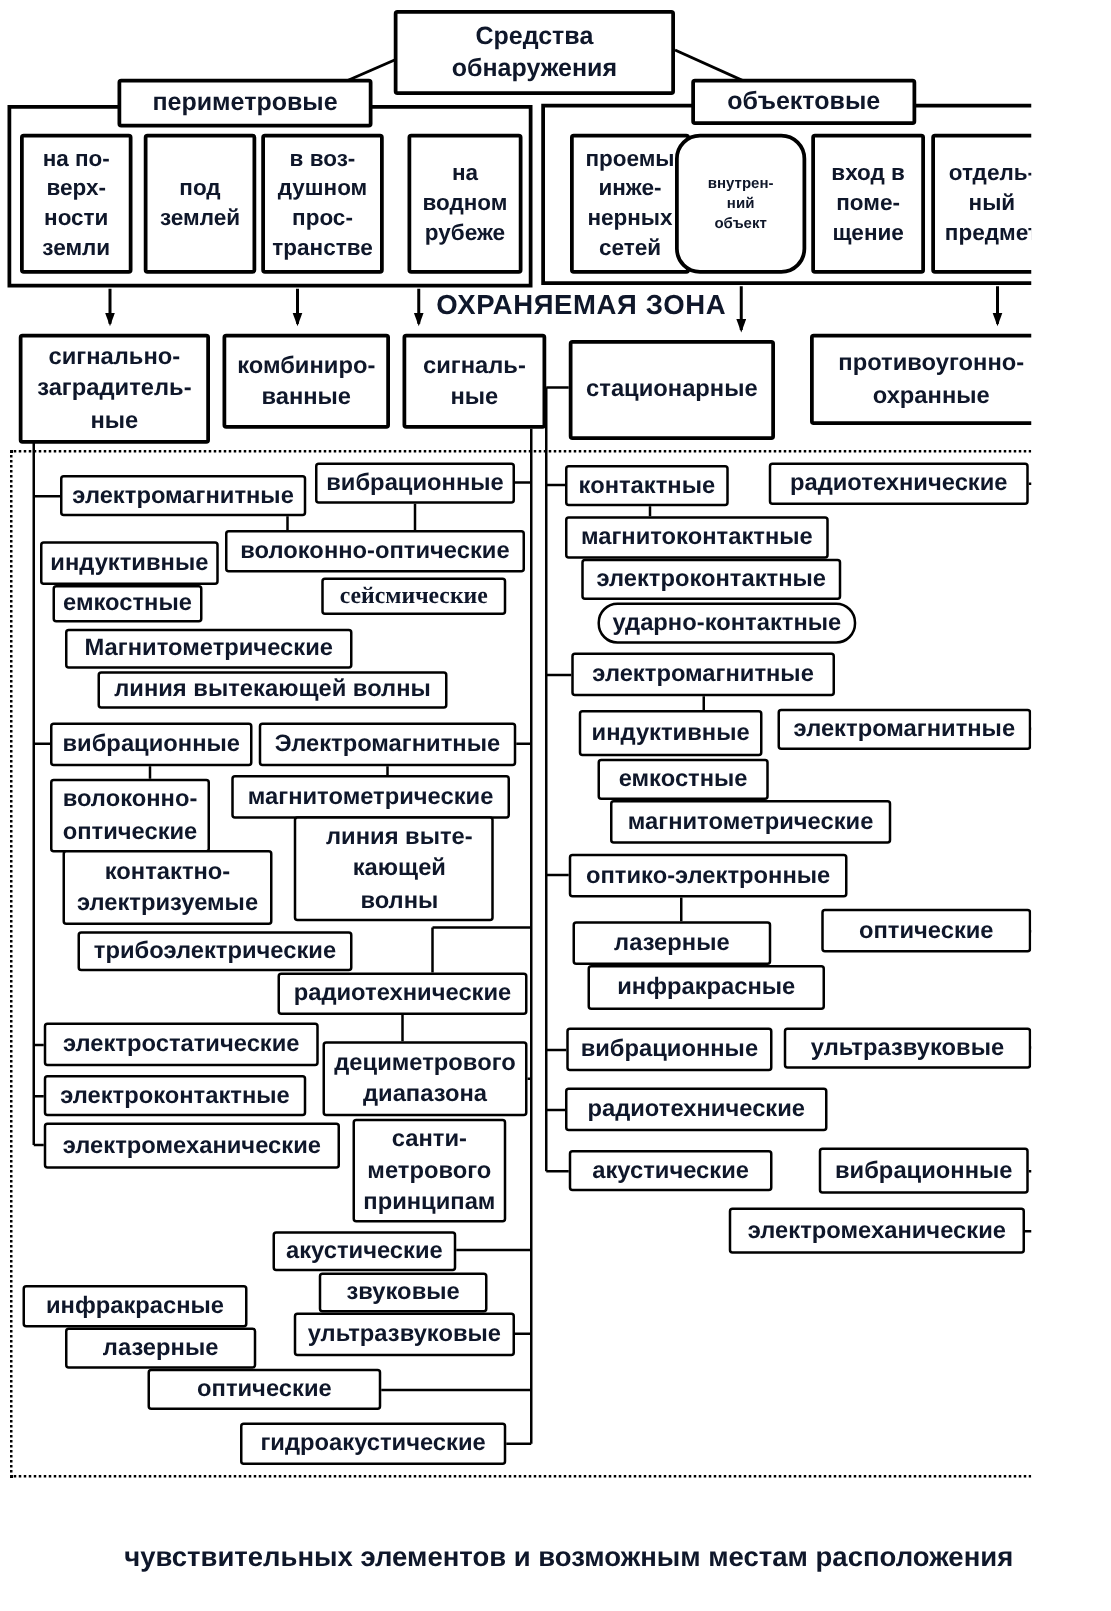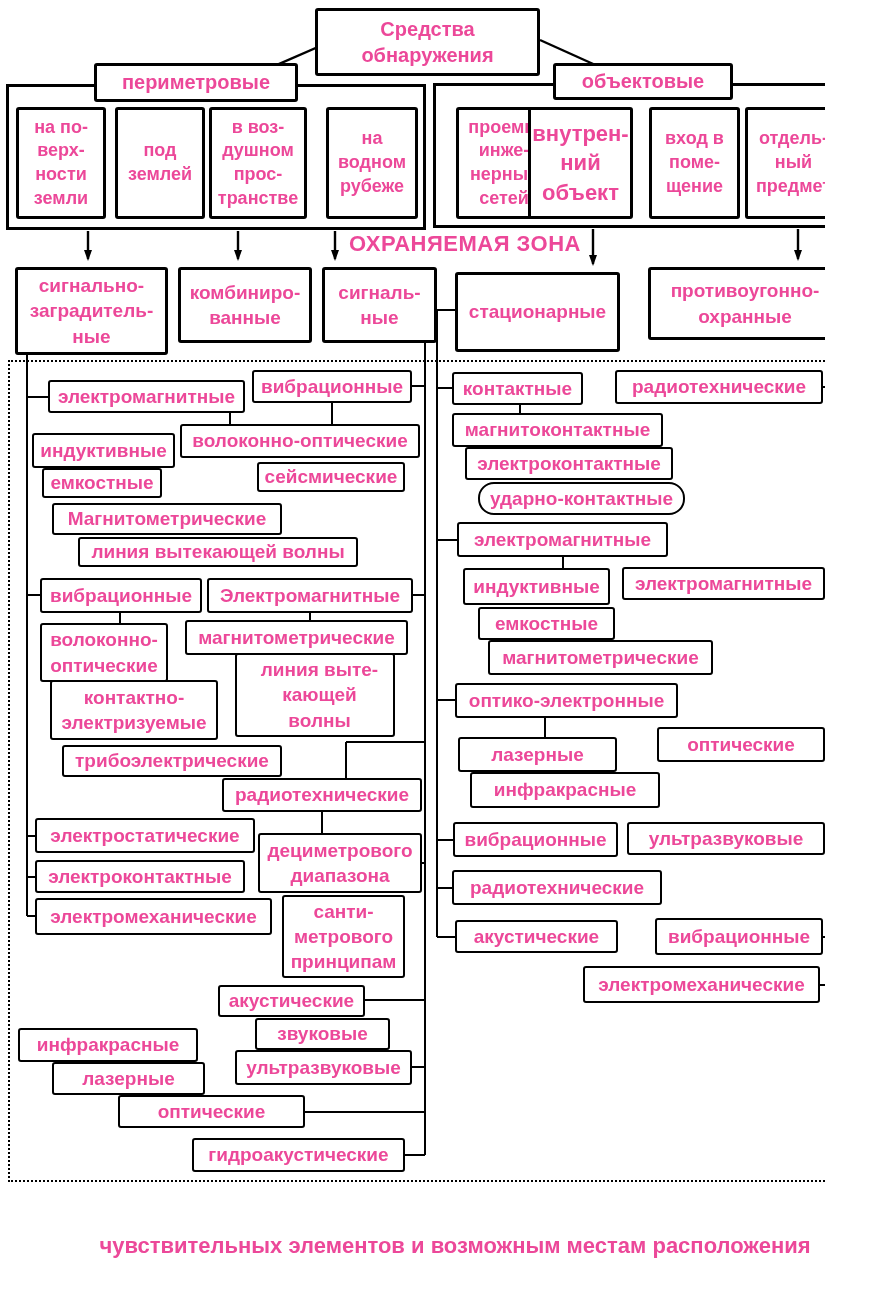--- a/index.html
+++ b/index.html
@@ -1,17 +1,17 @@
 <!DOCTYPE html>
 <html><head>
 <meta charset="utf-8">
 <style>
   html,body{margin:0;padding:0;background:#ffffff;}
   #page{position:relative;width:825px;height:1289px;background:#ffffff;
-        font-family:"Liberation Sans",sans-serif;color:#ec4899;overflow:hidden;}
+        font-family:"Liberation Sans",sans-serif;color:#0f172a;overflow:hidden;}
   #connectors{position:absolute;left:0;top:0;z-index:1;}
   #dotted-region{position:absolute;left:8px;top:360px;width:840px;height:822px;
         border:2px dotted #000;box-sizing:border-box;z-index:0;}
   .frame{position:absolute;border:3px solid #000;box-sizing:border-box;z-index:2;background:transparent;}
   #nodes .node{
     position:absolute;z-index:3;background:#ffffff;border:2px solid #000;border-radius:3px;
     box-sizing:border-box;display:flex;align-items:center;justify-content:center;
     text-align:center;font-size:19px;font-weight:bold;line-height:1.32;
     white-space:pre-line;padding:1px 3px;
   }
@@ -109,21 +109,21 @@
 душном
 прос-
 транстве</div>
       <div class="node" style="left: 326px; top: 107px; width: 92px; height: 112px; font-size: 18px; border-width: 3px;">на
 водном
 рубеже</div>
       <div class="node" style="left: 440px; top: 107px; width: 96px; height: 112px; font-size: 18px; border-width: 3px; margin-left: 16px;">проемы
 инже-
 нерных
 сетей</div>
-      <div class="node" style="left: 528px; top: 107px; width: 105px; height: 112px; font-size: 22px; border-width: 3px;">внутрен-
+      <div class="node" style="left: 540px; top: 107px; width: 105px; height: 112px; font-size: 12px; border-width: 3px; border-radius: 20px;">внутрен-
 ний
 объект</div>
       <div class="node" style="left: 649px; top: 107px; width: 91px; height: 112px; font-size: 18px; border-width: 3px;">вход в
 поме-
 щение</div>
       <div class="node" style="left: 745px; top: 107px; width: 97px; height: 112px; font-size: 18px; border-width: 3px;">отдель-
 ный
 предмет</div>
       <div class="node" style="left: 15px; top: 267px; width: 153px; height: 88px; border-width: 3px;">сигнально-
 заградитель-
@@ -133,21 +133,21 @@
       <div class="node" style="left: 322px; top: 267px; width: 115px; height: 76px; border-width: 3px;">сигналь-
 ные</div>
       <div class="node" style="left: 455px; top: 272px; width: 165px; height: 80px; border-width: 3px;">стационарные</div>
       <div class="node" style="left: 648px; top: 267px; width: 194px; height: 73px; border-width: 3px;">противоугонно-
 охранные</div>
       <div class="node" style="left: 48px; top: 380px; width: 197px; height: 33px;">электромагнитные</div>
       <div class="node" style="left: 252px; top: 370px; width: 160px; height: 33px;">вибрационные</div>
       <div class="node" style="left: 32px; top: 433px; width: 143px; height: 35px;">индуктивные</div>
       <div class="node" style="left: 180px; top: 424px; width: 240px; height: 34px;">волоконно-оптические</div>
       <div class="node" style="left: 42px; top: 468px; width: 120px; height: 30px;">емкостные</div>
-      <div class="node" style="left: 257px; top: 462px; width: 148px; height: 30px;">сейсмические</div>
+      <div class="node" style="left: 257px; top: 462px; width: 148px; height: 30px; font-family: Liberation Serif, serif;">сейсмические</div>
       <div class="node" style="left: 52px; top: 503px; width: 230px; height: 32px;">Магнитометрические</div>
       <div class="node" style="left: 78px; top: 537px; width: 280px; height: 30px; text-align: right;">линия вытекающей волны</div>
       <div class="node" style="left: 40px; top: 578px; width: 162px; height: 35px;">вибрационные</div>
       <div class="node" style="left: 207px; top: 578px; width: 206px; height: 35px;">Электромагнитные</div>
       <div class="node" style="left: 40px; top: 623px; width: 128px; height: 59px;">волоконно-
 оптические</div>
       <div class="node" style="left: 185px; top: 620px; width: 223px; height: 35px;">магнитометрические</div>
       <div class="node" style="left: 235px; top: 653px; width: 160px; height: 84px; padding-left: 12px;">линия выте-
 кающей
 волны</div>

